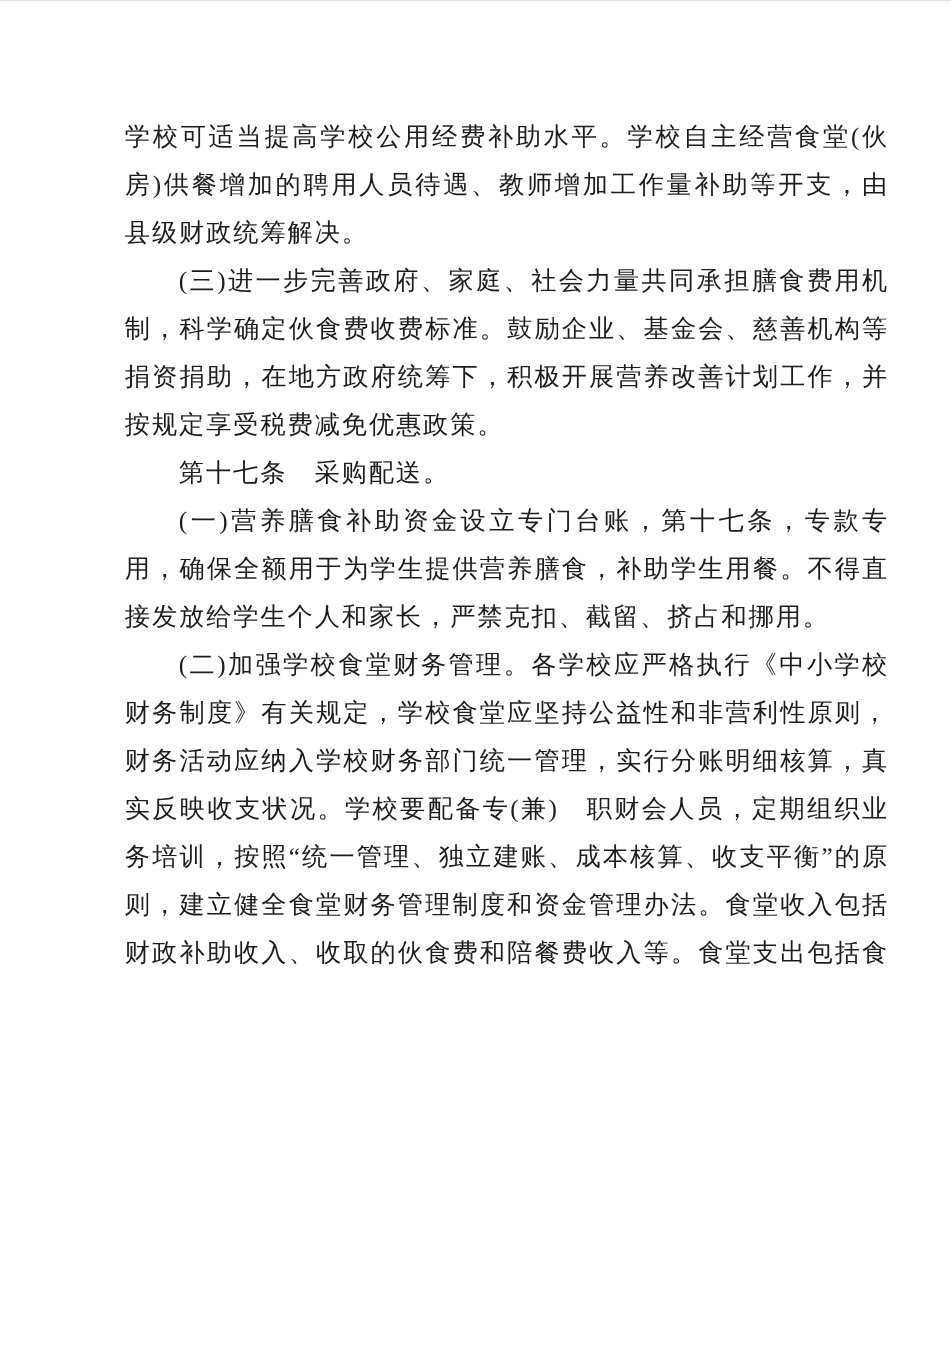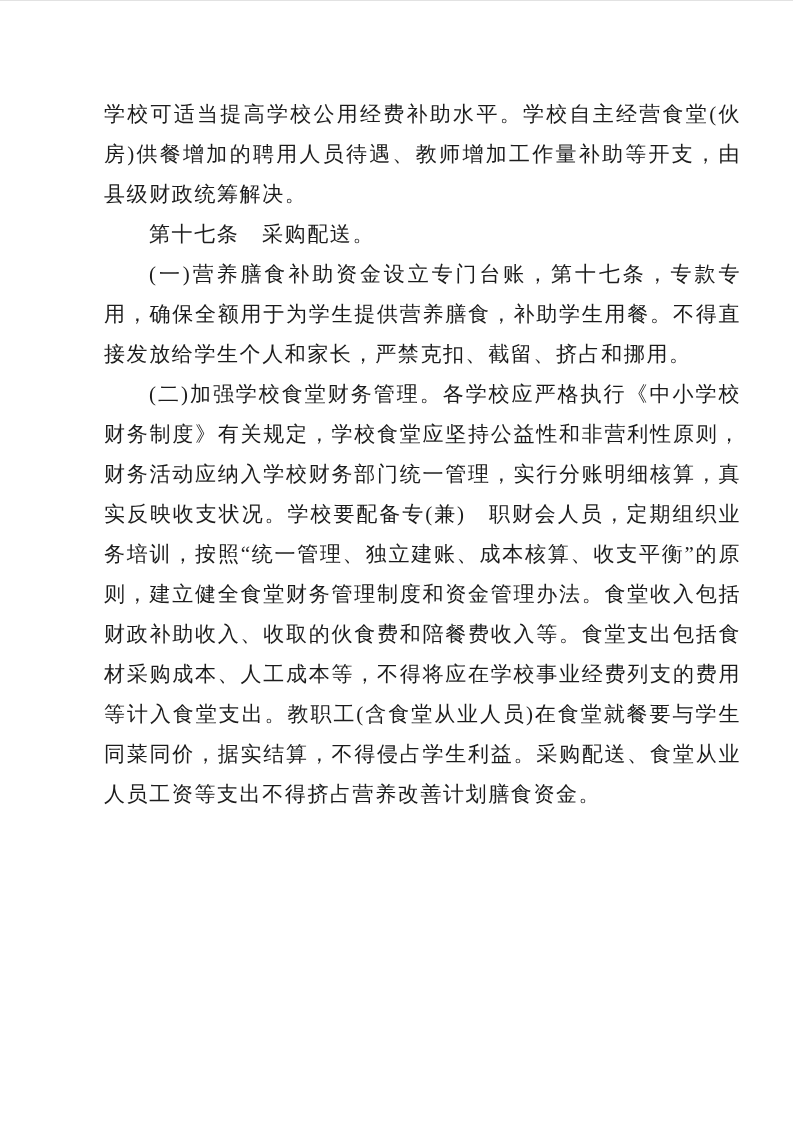--- a/index.html
+++ b/index.html
@@ -60,20 +60,21 @@
 </head>
 <body>
 
 <div class="page">
   <div class="page-top-edge"></div>
 
   <div class="content">
 
     <p class="para">学校可适当提高学校公用经费补助水平。学校自主经营食堂(伙房)供餐增加的聘用人员待遇、教师增加工作量补助等开支，由县级财政统筹解决。</p>
 
+    <p class="para indent">(三)进一步完善政府、家庭、社会力量共同承担膳食费用机制，科学确定伙食费收费标准。鼓励企业、基金会、慈善机构等捐资捐助，在地方政府统筹下，积极开展营养改善计划工作，并按规定享受税费减免优惠政策。</p>
 
     <p class="para indent"><span class="bold-lead">第十七条</span><span>　采购配送。</span></p>
 
     <p class="para indent">(一)营养膳食补助资金设立专门台账，第十七条，专款专用，确保全额用于为学生提供营养膳食，补助学生用餐。不得直接发放给学生个人和家长，严禁克扣、截留、挤占和挪用。</p>
 
     <p class="para indent">(二)加强学校食堂财务管理。各学校应严格执行《中小学校财务制度》有关规定，学校食堂应坚持公益性和非营利性原则，财务活动应纳入学校财务部门统一管理，实行分账明细核算，真实反映收支状况。学校要配备专(兼)　职财会人员，定期组织业务培训，按照“统一管理、独立建账、成本核算、收支平衡”的原则，建立健全食堂财务管理制度和资金管理办法。食堂收入包括财政补助收入、收取的伙食费和陪餐费收入等。食堂支出包括食材采购成本、人工成本等，不得将应在学校事业经费列支的费用等计入食堂支出。教职工(含食堂从业人员)在食堂就餐要与学生同菜同价，据实结算，不得侵占学生利益。采购配送、食堂从业人员工资等支出不得挤占营养改善计划膳食资金。</p>
 
   </div>
 
   <div class="page-number">16</div>

